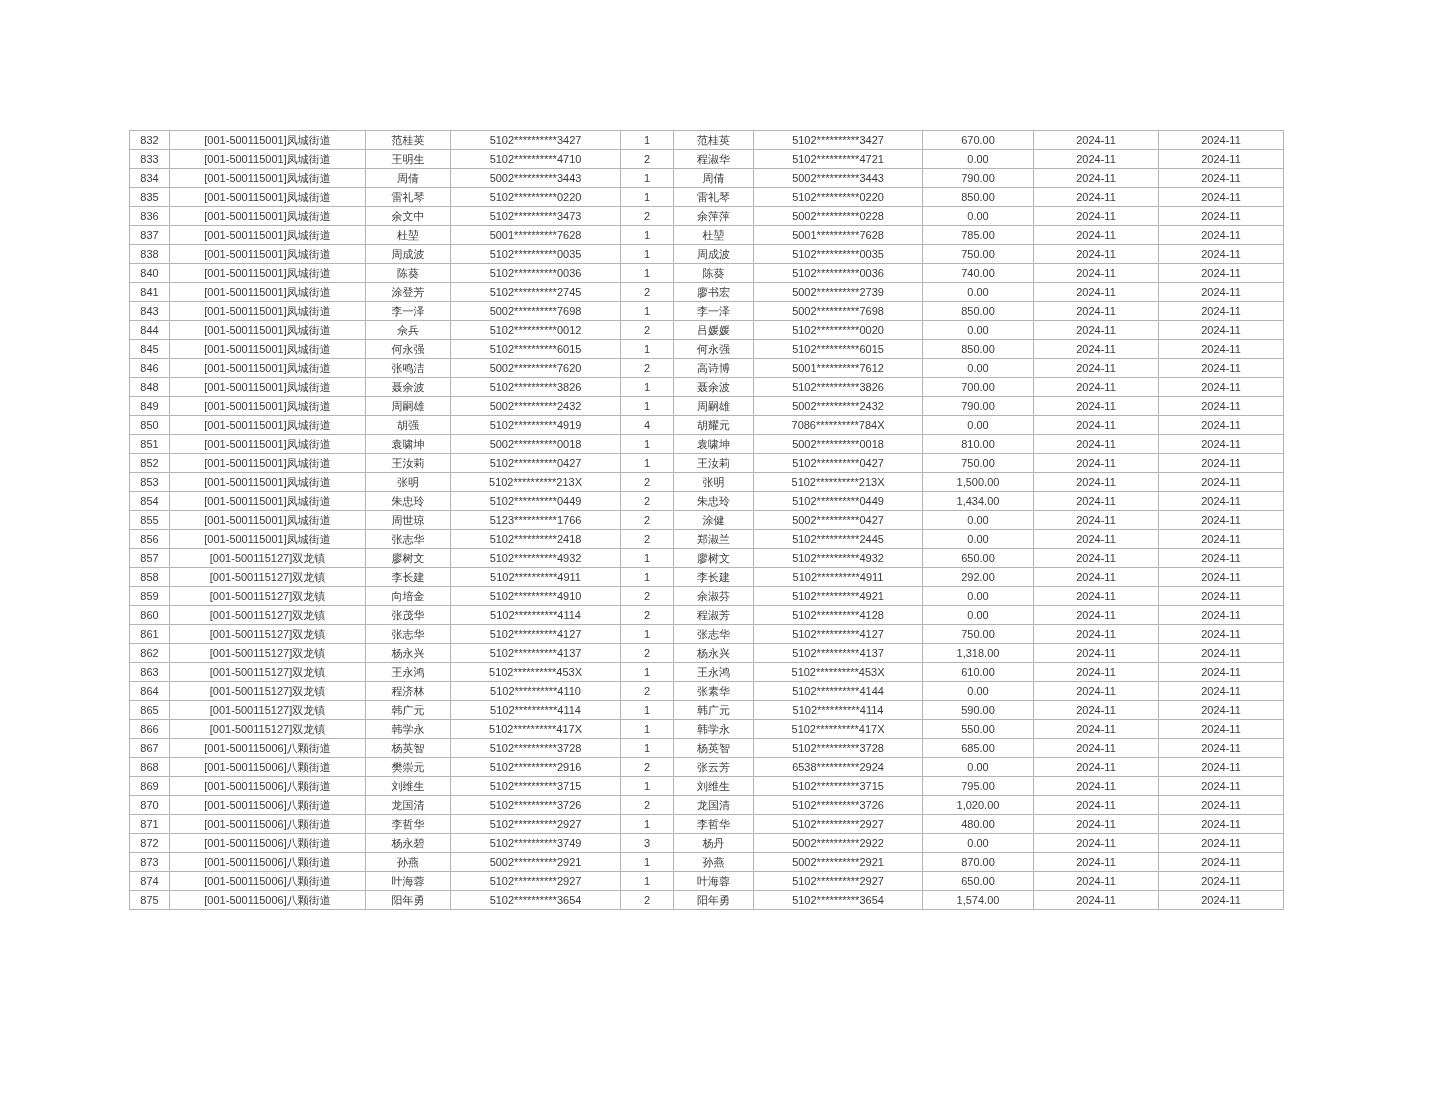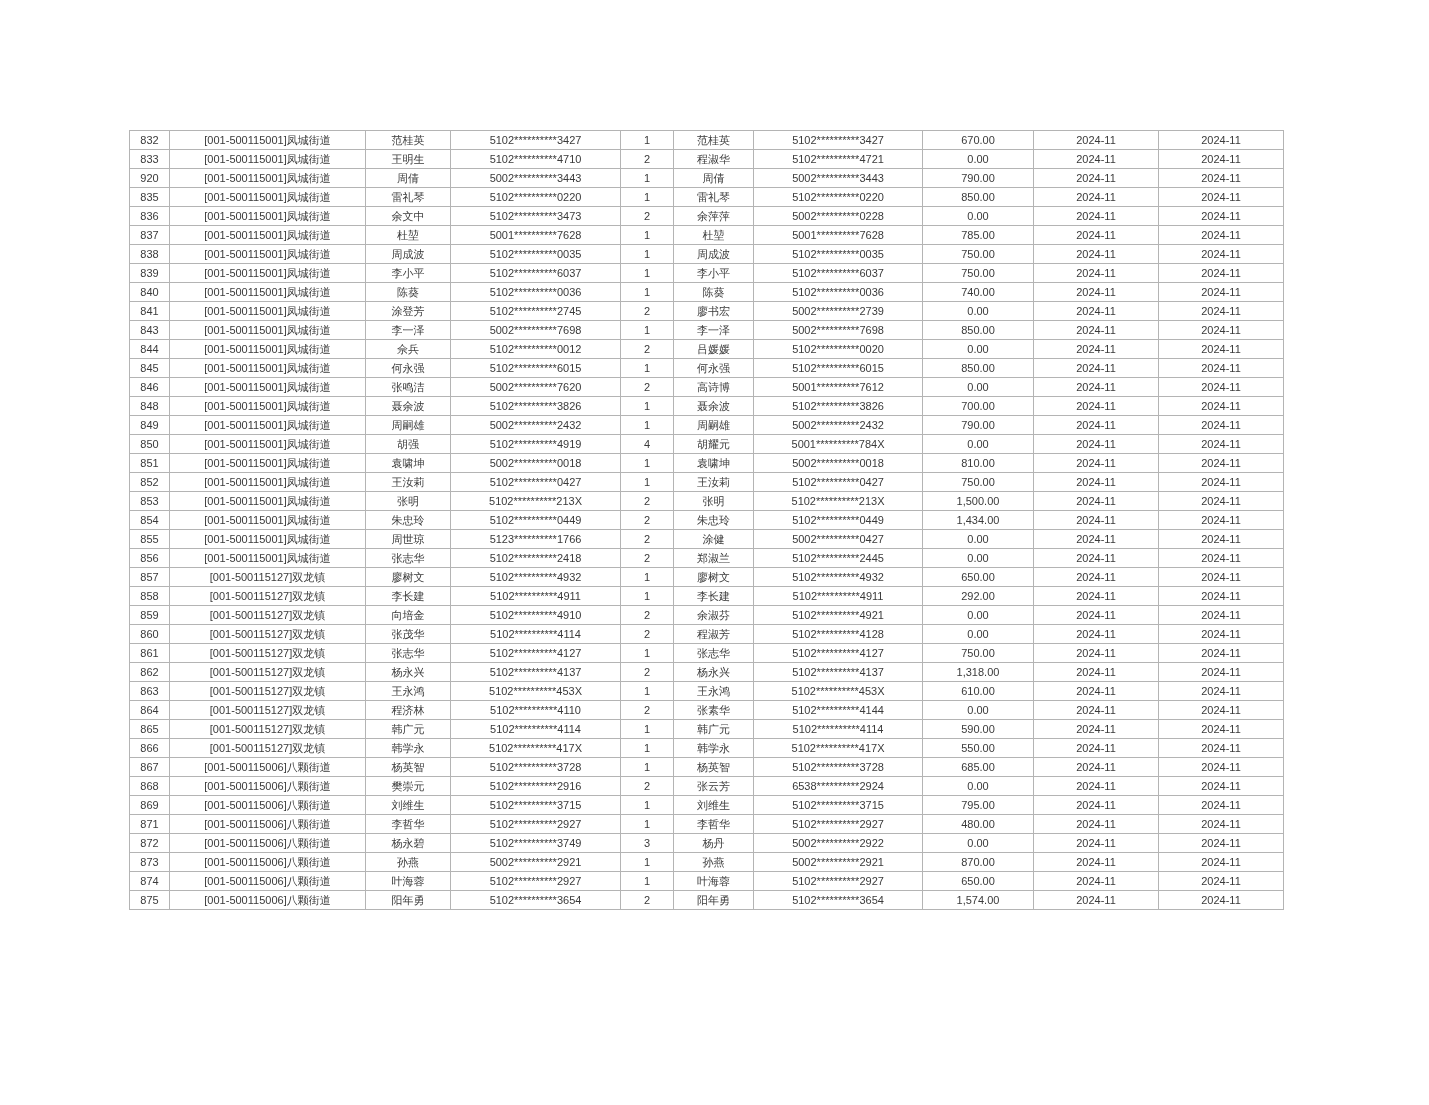--- a/index.html
+++ b/index.html
@@ -69,21 +69,21 @@
     <td>王明生</td>
     <td>5102**********4710</td>
     <td>2</td>
     <td>程淑华</td>
     <td>5102**********4721</td>
     <td>0.00</td>
     <td>2024-11</td>
     <td>2024-11</td>
   </tr>
         <tr>
-    <td>920</td>
+    <td>834</td>
     <td>[001-500115001]凤城街道</td>
     <td>周倩</td>
     <td>5002**********3443</td>
     <td>1</td>
     <td>周倩</td>
     <td>5002**********3443</td>
     <td>790.00</td>
     <td>2024-11</td>
     <td>2024-11</td>
   </tr>
@@ -124,32 +124,20 @@
     <td>2024-11</td>
   </tr>
         <tr>
     <td>838</td>
     <td>[001-500115001]凤城街道</td>
     <td>周成波</td>
     <td>5102**********0035</td>
     <td>1</td>
     <td>周成波</td>
     <td>5102**********0035</td>
-    <td>750.00</td>
-    <td>2024-11</td>
-    <td>2024-11</td>
-  </tr>
-        <tr>
-    <td>839</td>
-    <td>[001-500115001]凤城街道</td>
-    <td>李小平</td>
-    <td>5102**********6037</td>
-    <td>1</td>
-    <td>李小平</td>
-    <td>5102**********6037</td>
     <td>750.00</td>
     <td>2024-11</td>
     <td>2024-11</td>
   </tr>
         <tr>
     <td>840</td>
     <td>[001-500115001]凤城街道</td>
     <td>陈葵</td>
     <td>5102**********0036</td>
     <td>1</td>
@@ -243,21 +231,21 @@
     <td>2024-11</td>
     <td>2024-11</td>
   </tr>
         <tr>
     <td>850</td>
     <td>[001-500115001]凤城街道</td>
     <td>胡强</td>
     <td>5102**********4919</td>
     <td>4</td>
     <td>胡耀元</td>
-    <td>5001**********784X</td>
+    <td>7086**********784X</td>
     <td>0.00</td>
     <td>2024-11</td>
     <td>2024-11</td>
   </tr>
         <tr>
     <td>851</td>
     <td>[001-500115001]凤城街道</td>
     <td>袁啸坤</td>
     <td>5002**********0018</td>
     <td>1</td>
@@ -473,20 +461,32 @@
   </tr>
         <tr>
     <td>869</td>
     <td>[001-500115006]八颗街道</td>
     <td>刘维生</td>
     <td>5102**********3715</td>
     <td>1</td>
     <td>刘维生</td>
     <td>5102**********3715</td>
     <td>795.00</td>
+    <td>2024-11</td>
+    <td>2024-11</td>
+  </tr>
+        <tr>
+    <td>870</td>
+    <td>[001-500115006]八颗街道</td>
+    <td>龙国清</td>
+    <td>5102**********3726</td>
+    <td>2</td>
+    <td>龙国清</td>
+    <td>5102**********3726</td>
+    <td>1,020.00</td>
     <td>2024-11</td>
     <td>2024-11</td>
   </tr>
         <tr>
     <td>871</td>
     <td>[001-500115006]八颗街道</td>
     <td>李哲华</td>
     <td>5102**********2927</td>
     <td>1</td>
     <td>李哲华</td>

